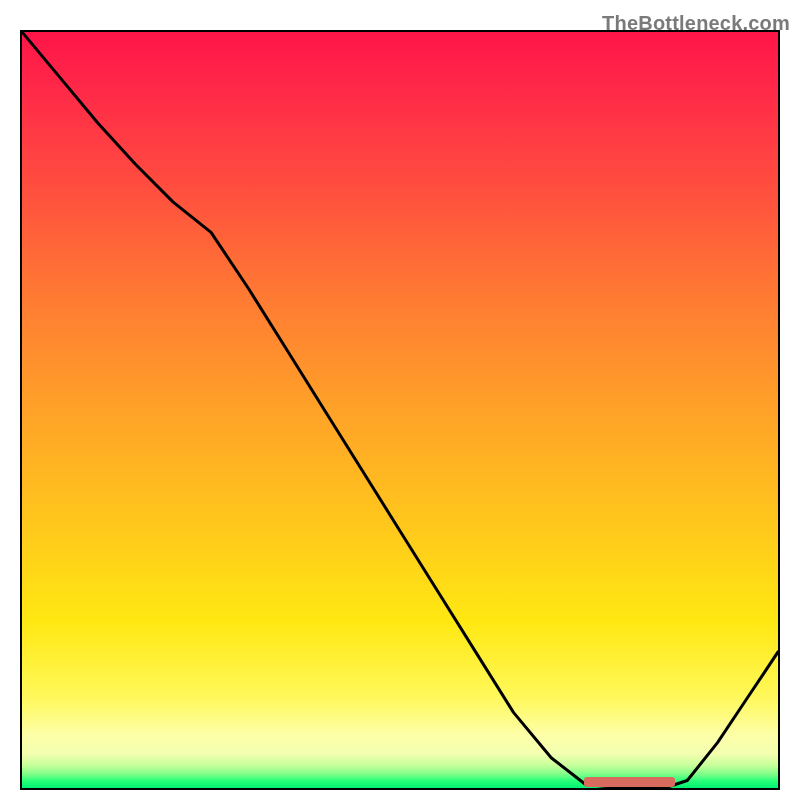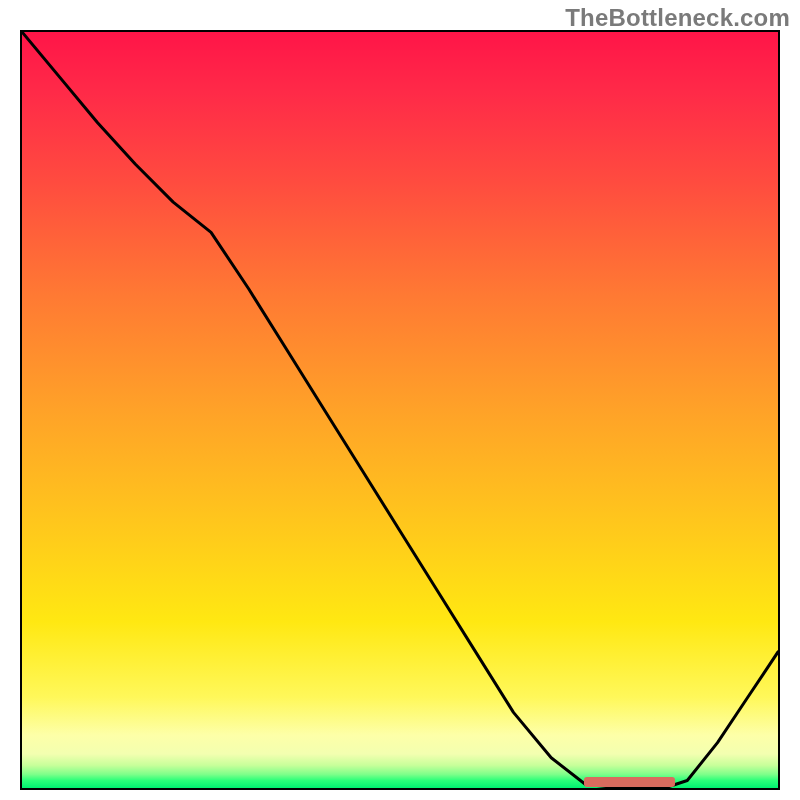--- a/index.html
+++ b/index.html
@@ -11,23 +11,23 @@
     background: #ffffff;
     font-family: Arial, Helvetica, sans-serif;
   }
   .container {
     position: relative;
     width: 800px;
     height: 800px;
   }
   .attribution {
     position: absolute;
-    top: 4px;
+    top: 12px;
     right: 10px;
-    font-size: 24px;
+    font-size: 20px;
     font-weight: bold;
     color: #7a7a7a;
     letter-spacing: 0.2px;
   }
   .plot-frame {
     position: absolute;
     left: 20px;
     top: 30px;
     width: 760px;
     height: 760px;

